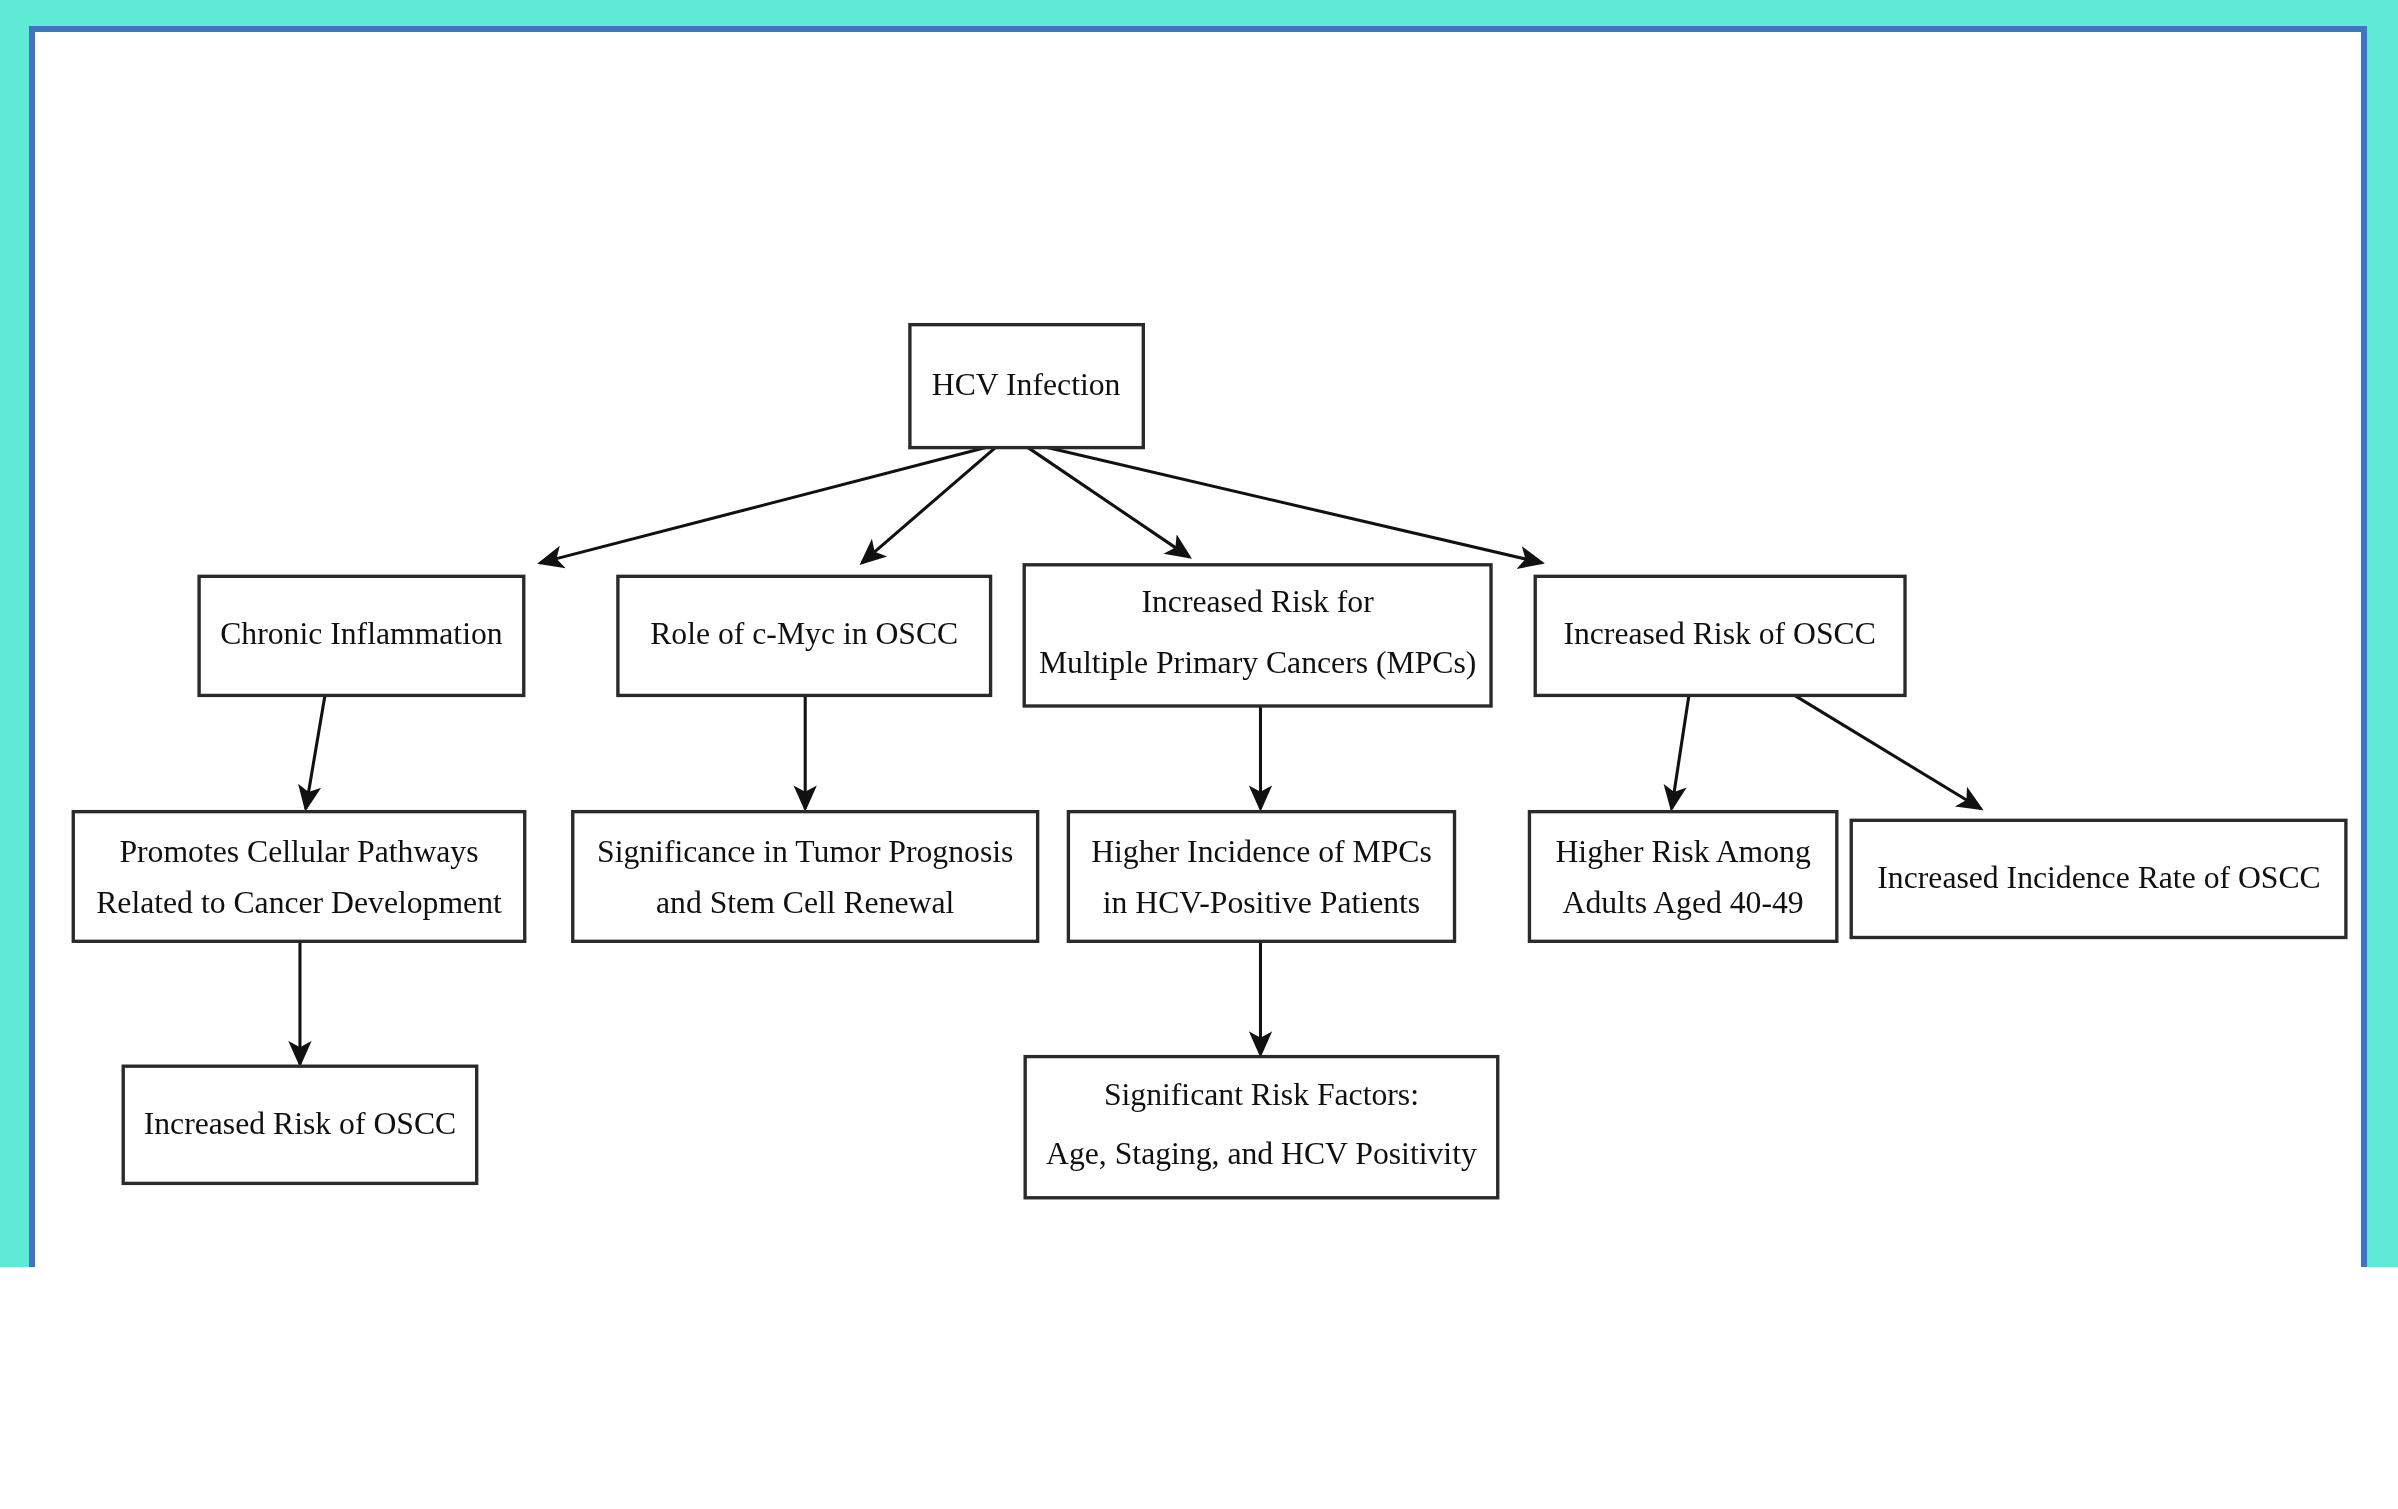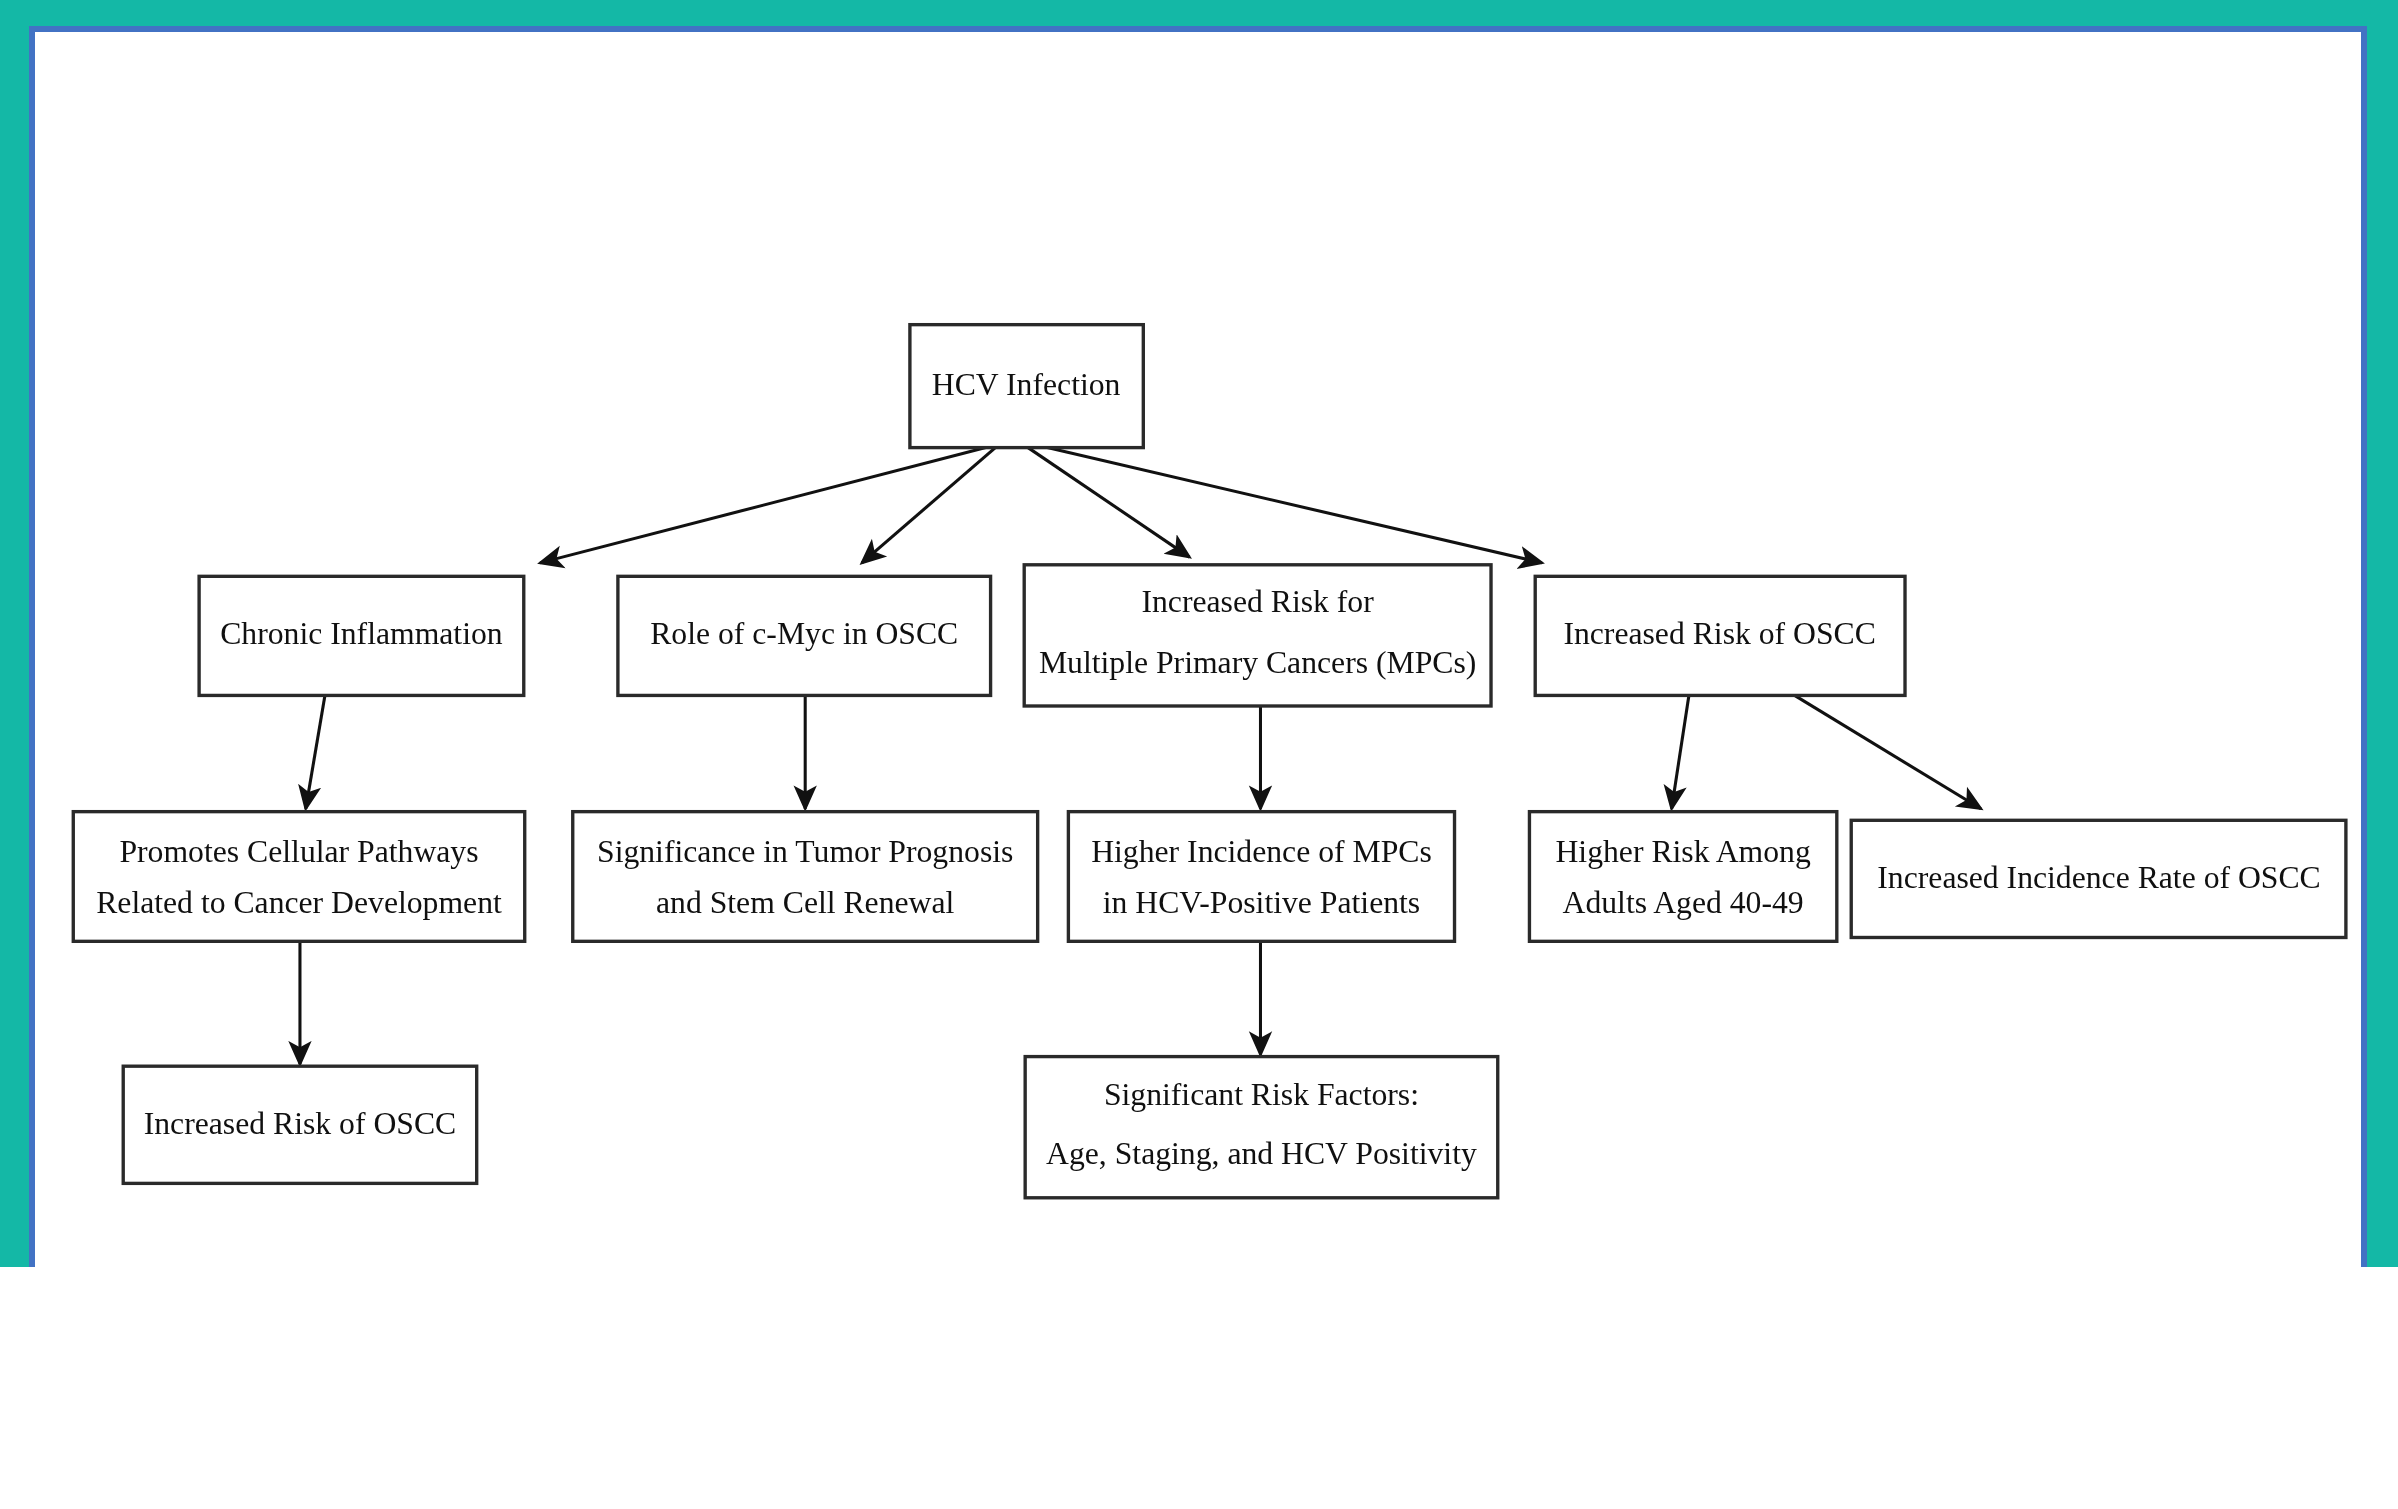--- a/index.html
+++ b/index.html
@@ -4,21 +4,21 @@
 <style>
   html, body {
     margin: 0;
     padding: 0;
     background: #ffffff;
   }
   #canvas {
     position: relative;
     width: 2399px;
     height: 1267px;
-    background: #14b8a6;
+    background: #5eead4;
     overflow: hidden;
   }
   #frame {
     position: absolute;
     left: 29px;
     top: 26px;
     width: 2338px;
     height: 1454px;
     border: 6.7px solid #4272c4;
     box-sizing: border-box;

